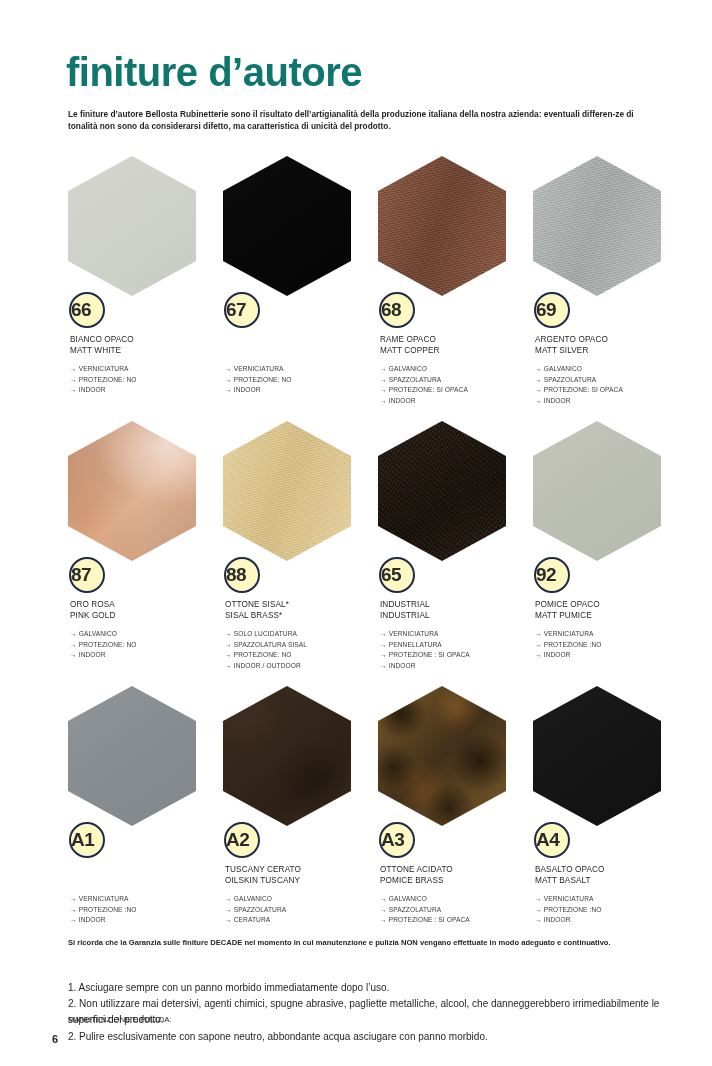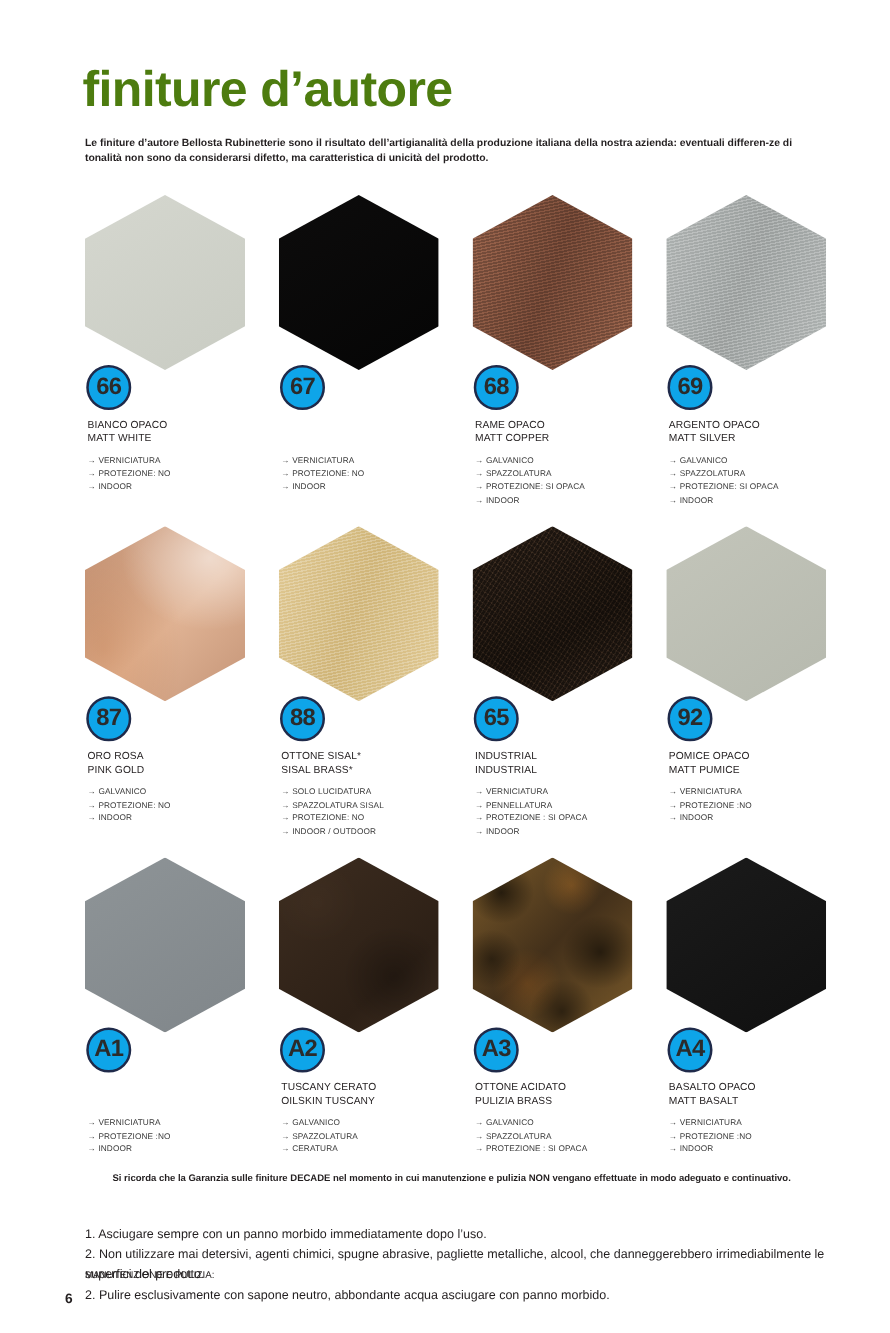--- a/index.html
+++ b/index.html
@@ -13,21 +13,21 @@
     position: relative;
   }
   .page { position: relative; width: 712px; height: 1066px; }
 
   .title {
     position: absolute;
     left: 66px; top: 52px;
     font-size: 40px;
     font-weight: 700;
     letter-spacing: -0.5px;
-    color: #4d7c0f;
+    color: #0f766e;
     line-height: 1;
   }
 
   .intro {
     position: absolute;
     left: 68px; top: 108px;
     width: 596px;
     font-size: 8.3px;
     line-height: 1.5;
     color: #231f20;
@@ -58,22 +58,22 @@
     background-color: #cccccc;
     background-blend-mode: overlay;
   }
 
   .badge {
     position: absolute;
     left: 3px; top: 136px;
     width: 36px; height: 36px;
     border-radius: 50%;
     border: 2.4px solid #1f2a4a;
-    display: flex; align-items: center; justify-content: center;
-    background: #0ea5e9;
+    display: flex; align-items: center; justify-content: flex-start;
+    background: #fef9c3;
     z-index: 3;
   }
   .badge span {
     font-size: 19px;
     font-weight: 700;
     color: #2b2b2b;
     letter-spacing: -0.5px;
     line-height: 1;
     padding-bottom: 1px;
   }
@@ -102,21 +102,20 @@
   .arrow { display:inline-block; margin-right: 2px; }
 
   .footer-warning {
     position: absolute;
     left: 68px; top: 938px;
     width: 600px;
     font-size: 7.6px;
     font-weight: 700;
     color: #231f20;
     line-height: 1.4;
-    margin-left: 22px;
   }
   .maint-title {
     position: absolute;
     left: 68px; top: 968px;
     font-size: 7.8px;
     font-weight: 400;
     color: #231f20;
     margin-top: 47px;
   }
   .maint-list {
@@ -313,21 +312,21 @@
       </div>
       <div class="cell">
         <div class="hex-wrap">
           <div class="hex" style="background: radial-gradient(30% 26% at 18% 20%, rgba(0, 0, 0, 0.62) 0%, rgba(0, 0, 0, 0) 68%), radial-gradient(26% 24% at 62% 16%, rgba(255, 225, 160, 0.48) 0%, rgba(255, 225, 160, 0) 70%), radial-gradient(34% 30% at 80% 54%, rgba(0, 0, 0, 0.55) 0%, rgba(0, 0, 0, 0) 70%), radial-gradient(30% 28% at 34% 72%, rgba(255, 215, 140, 0.42) 0%, rgba(255, 215, 140, 0) 72%), radial-gradient(26% 24% at 12% 58%, rgba(0, 0, 0, 0.45) 0%, rgba(0, 0, 0, 0) 70%), radial-gradient(28% 26% at 56% 88%, rgba(0, 0, 0, 0.5) 0%, rgba(0, 0, 0, 0) 72%), linear-gradient(135deg, rgb(122, 90, 42) 0%, rgb(67, 48, 26) 50%, rgb(122, 90, 42) 100%);"></div>
         </div>
         <div class="badge">
           <span>A3</span>
         </div>
         <div class="names">
           <div>OTTONE ACIDATO</div>
-          <div>PULIZIA BRASS</div>
+          <div>POMICE BRASS</div>
         </div>
         <div class="specs">
           <div><span class="arrow">→</span><span>GALVANICO</span></div>
           <div><span class="arrow">→</span><span>SPAZZOLATURA</span></div>
           <div><span class="arrow">→</span><span>PROTEZIONE : SI OPACA</span></div>
         </div>
       </div>
       <div class="cell">
         <div class="hex-wrap">
           <div class="hex" style="background: linear-gradient(145deg, rgb(27, 27, 27) 0%, rgb(16, 16, 16) 100%);"></div>

